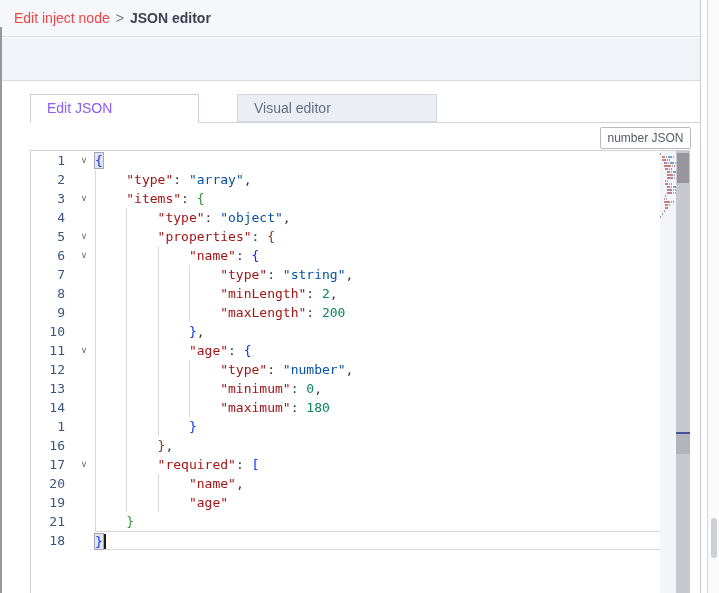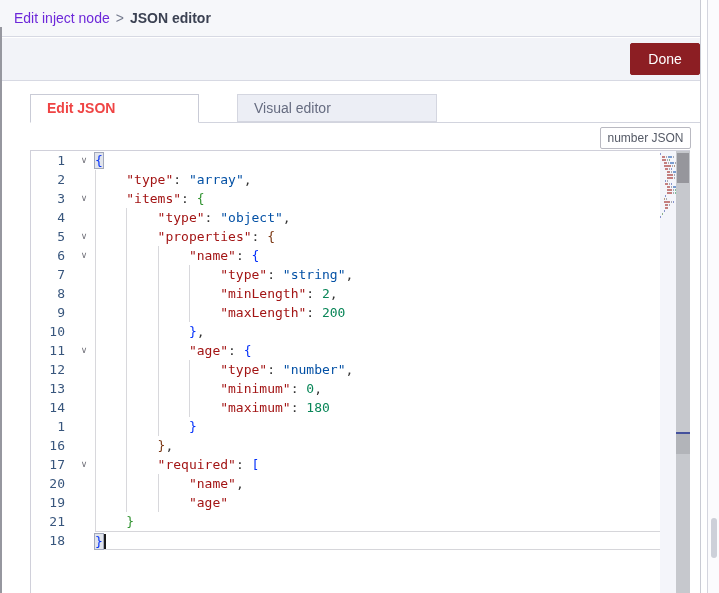--- a/index.html
+++ b/index.html
@@ -4,42 +4,42 @@
 <style>
   * { margin:0; padding:0; box-sizing:border-box; }
   html,body { width:719px; height:593px; overflow:hidden; background:#fff;
               font-family:"Liberation Sans", sans-serif; }
   .stage { position:relative; width:719px; height:593px; background:#fff; }
 
   
   .breadcrumb-bar { position:absolute; left:0; top:0; width:701px; height:37px;
     background:#f6f7fa; border-bottom:1px solid #d7d9e3;
     display:flex; align-items:center; padding-left:14px; font-size:14px; }
-  .bc-parent { color:#6d28d9; cursor:pointer; }
+  .bc-parent { color:#ef4444; cursor:pointer; }
   .bc-sep { color:#757b8e; margin:0 6px; }
   .bc-current { color:#3b4152; font-weight:bold; }
 
   .button-bar { position:absolute; left:0; top:38px; width:701px; height:43px;
     background:#f2f3f8; border-bottom:1px solid #d7d9e3; }
   .btn { position:absolute; top:5px; height:32px; font-size:14px;
     border-radius:2px; text-align:center; line-height:30px; cursor:pointer; }
   .btn-cancel { left:543px; width:74px; background:#fff; border:1px solid #cccccc; color:#8a8a92; }
   .btn-done   { left:630px; width:70px; background:#8C1E23; border:1px solid #8C1E23; color:#fff; }
 
   .dialog-left-border { position:absolute; left:0; top:27px; width:2px; height:566px; background:#96979f; }
   .dialog-right-border { position:absolute; left:700px; top:0; width:1px; height:593px; background:#c9cbd4; }
 
   
   .tabs { position:absolute; left:30px; top:94px; width:670px; height:29px;
     border-bottom:1px solid #d2d4de; }
   .tab { position:absolute; top:0; height:28px; line-height:27px; padding-left:16px;
     font-size:14px; cursor:pointer; }
   .tab-active { left:0; width:169px; height:29px; background:#fff;
     border:1px solid #c9cbd6; border-bottom:1px solid #fff;
-    font-weight:bold; color:#ef4444; }
+    font-weight:normal; color:#8b5cf6; }
   .tab-inactive { left:207px; width:200px; background:#eceef5;
     border:1px solid #d4d6e0; color:#666c80; }
 
   .format-btn { position:absolute; left:600px; top:127px; width:91px; height:22px;
     background:#fff; border:1px solid #b9b9c1; border-radius:2px;
     font-size:12px; color:#555a66; text-align:center; line-height:20px; cursor:pointer; }
 
   
   .editor { position:absolute; left:30px; top:150px; width:660px; height:443px;
     background:#fff; border-top:1px solid #d0d0da; border-left:1px solid #d0d0da;
@@ -85,21 +85,20 @@
 
 <div class="stage">
 
   <div class="breadcrumb-bar">
     <span class="bc-parent">Edit inject node</span>
     <span class="bc-sep">&gt;</span>
     <span class="bc-current">JSON editor</span>
   </div>
 
   <div class="button-bar">
-    <div class="btn btn-done">Done</div>
   </div>
 
   <div class="tabs">
     <div class="tab tab-active">Edit JSON</div>
     <div class="tab tab-inactive">Visual editor</div>
   </div>
 
   <div class="format-btn">number JSON</div>
 
   <div class="editor">

